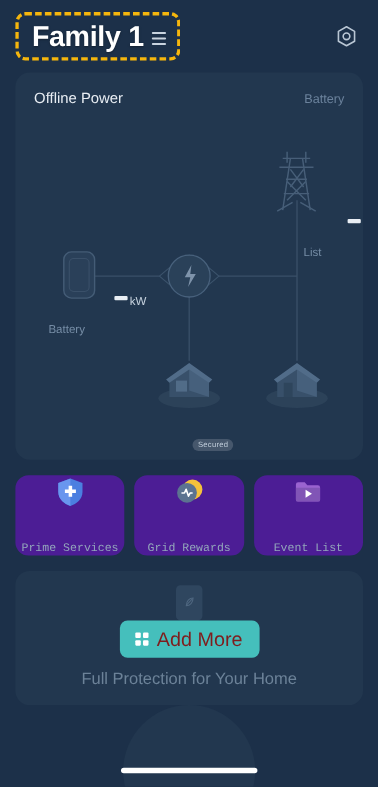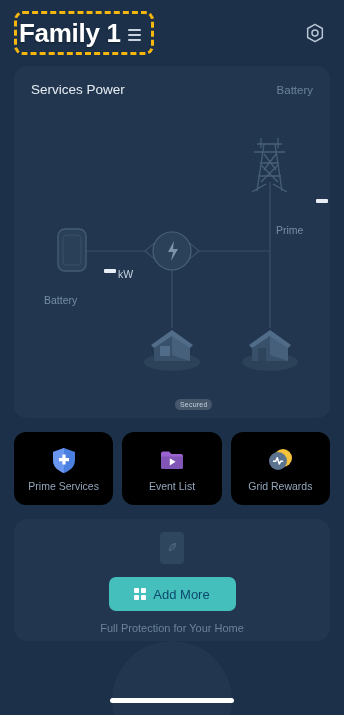--- a/index.html
+++ b/index.html
@@ -17,21 +17,21 @@
     display:flex;
     align-items:center;
     padding:0 14px;
     position:relative;
   }
   .title-wrap {
     position:relative;
     display:flex;
     align-items:center;
     gap:7px;
-    padding:9px 13px 9px 5px;
+    padding:9px 13px 9px 15px;
   }
   .title-wrap::after{
     content:"";
     position:absolute;
     inset:0;
     border:3px dashed #f5b60d;
     border-radius:9px;
     pointer-events:none;
   }
   .app-title {
@@ -107,28 +107,29 @@
   }
 
   
   .shortcuts {
     display:flex;
     gap:9px;
     margin:14px 14px 0 14px;
   }
   .shortcut {
     flex:1;
-    background:#000000;
+    background:#4c1d95;
     border-radius:12px;
     height:73px;
     display:flex;
     flex-direction:column;
     align-items:center;
-    justify-content:center;
+    justify-content:space-between;
     gap:5px;
+    font-family:Liberation Mono, monospace;
   }
   .shortcut .sc-label { font-size:10.5px; color:#93a6bb; }
   .sc-icon { width:30px; height:30px; position:relative; }
 
   
   .promo-card {
     margin:14px 14px 0 14px;
     height:122px;
     display:flex;
     flex-direction:column;
@@ -136,35 +137,35 @@
     padding-top:13px;
     position:relative;
   }
   .leaf-box {
     width:24px; height:32px;
     background:#2f465f;
     border-radius:4px;
     display:flex; align-items:center; justify-content:center;
   }
   .add-btn {
-    margin-top:13px;
+    margin-top:0;
     background:#45bfbc;
     border:none;
     border-radius:7px;
     width:127px; height:34px;
     display:flex; align-items:center; justify-content:center; gap:7px;
-    color:#0c4a6e;
-    font-size:13px;
+    color:#7f1d1d;
+    font-size:18px;
     font-family:"Liberation Sans", sans-serif;
     cursor:pointer;
   }
   .grid-glyph { display:grid; grid-template-columns:5px 5px; grid-template-rows:5px 5px; gap:2px; }
   .grid-glyph i { background:#fff; border-radius:1px; display:block; }
   .grid-glyph i:nth-child(3){ border-radius:1px; }
-  .promo-sub { margin-top:11px; font-size:11px; color:#6c8298; }
+  .promo-sub { margin-top:11px; font-size:15px; color:#6c8298; }
 
   
   .bottom-blob {
     position:absolute;
     left:50%;
     transform:translateX(-50%);
     bottom:-46px;
     width:120px; height:120px;
     background:#22374f;
     border-radius:60px;
@@ -199,21 +200,21 @@
         <path d="M12 2.6 20 7.1v9.8L12 21.4 4 16.9V7.1z" stroke="#b9c6d4" stroke-width="1.6" stroke-linejoin="round"></path>
         <circle cx="12" cy="12" r="3.3" stroke="#b9c6d4" stroke-width="1.6"></circle>
       </svg>
     </span>
   </div>
 </div>
 
 <div class="card power-card">
 
   <div class="power-head">
-    <span class="power-title">Services Power</span>
+    <span class="power-title">Offline Power</span>
     <span class="power-status">Battery</span>
   </div>
 
   <div class="diagram">
 
     <svg width="316" height="352" viewBox="0 0 316 352">
       <g stroke="#3a5068" stroke-width="1.2" fill="none">
 
         <path d="M70 185 L131 185"></path>
 
@@ -260,21 +261,21 @@
         <path d="M256 266 L274 278 L274 295 L256 289 Z" fill="#46607c"></path>
         <path d="M235 279 L256 264 L277 279 L274 282 L256 270 L238 282 Z" fill="#516c89"></path>
         <rect x="244" y="282" width="8" height="13" fill="#2d4359" opacity=".85"></rect>
       </g>
     </svg>
 
     <span class="kw" style="left:258px; top:133px;">
       <span class="dash"></span>
       <span class="unit">kW</span>
     </span>
-    <span class="node-label" style="left:262px; top:158px;">Prime</span>
+    <span class="node-label" style="left:262px; top:158px;">List</span>
 
     <span class="kw" style="left:46px; top:203px;">
       <span class="dash"></span>
       <span class="unit">kW</span>
     </span>
     <span class="node-label" style="left:30px; top:228px;">Battery</span>
 
     <span class="badge" style="left:161px; top:333px;">Secured</span>
 
   </div>
@@ -289,37 +290,37 @@
         <path d="M15 3 L4 7 V15 C4 22 9.5 26 15 28 Z" fill="#6f9af0" opacity=".85"></path>
         <path d="M13.4 9.6h3.2v3.4h3.4v3.2h-3.4v3.4h-3.2v-3.4H10v-3.2h3.4z" fill="#ffffff"></path>
       </svg>
     </span>
     <span class="sc-label">Prime Services</span>
   </div>
 
   <div class="shortcut">
     <span class="sc-icon">
       <svg viewBox="0 0 30 30" width="30" height="30">
+        <circle cx="18" cy="13" r="9" fill="#f5c23b"></circle>
+        <circle cx="13" cy="16" r="9" fill="#5c7390"></circle>
+        <path d="M8.5 16.2h2.2l1.5-3.4 2.1 6.2 1.5-2.8h1.8" stroke="#ffffff" stroke-width="1.5" fill="none" stroke-linecap="round" stroke-linejoin="round"></path>
+      </svg>
+    </span>
+    <span class="sc-label">Grid Rewards</span>
+  </div>
+
+  <div class="shortcut">
+    <span class="sc-icon">
+      <svg viewBox="0 0 30 30" width="30" height="30">
         <path d="M4 8.5a2 2 0 0 1 2-2h6l2.4 2.6H24a2 2 0 0 1 2 2V22a2 2 0 0 1-2 2H6a2 2 0 0 1-2-2z" fill="#9a63d0"></path>
         <path d="M4 11.5h22V22a2 2 0 0 1-2 2H6a2 2 0 0 1-2-2z" fill="#7e53b3" opacity=".9"></path>
         <path d="M12.8 13.2 L18.6 16.8 L12.8 20.4 Z" fill="#ffffff"></path>
       </svg>
     </span>
     <span class="sc-label">Event List</span>
-  </div>
-
-  <div class="shortcut">
-    <span class="sc-icon">
-      <svg viewBox="0 0 30 30" width="30" height="30">
-        <circle cx="18" cy="13" r="9" fill="#f5c23b"></circle>
-        <circle cx="13" cy="16" r="9" fill="#5c7390"></circle>
-        <path d="M8.5 16.2h2.2l1.5-3.4 2.1 6.2 1.5-2.8h1.8" stroke="#ffffff" stroke-width="1.5" fill="none" stroke-linecap="round" stroke-linejoin="round"></path>
-      </svg>
-    </span>
-    <span class="sc-label">Grid Rewards</span>
   </div>
 </div>
 
 <div class="card promo-card">
 
   <span class="leaf-box">
     <svg viewBox="0 0 16 16" width="14" height="14">
       <path d="M12 3c0 5-3.2 8-7 8 0-5 3.2-8 7-8z" fill="none" stroke="#4e667f" stroke-width="1.2"></path>
       <path d="M11.4 3.6 5.6 10" stroke="#4e667f" stroke-width="1.1"></path>
     </svg>

